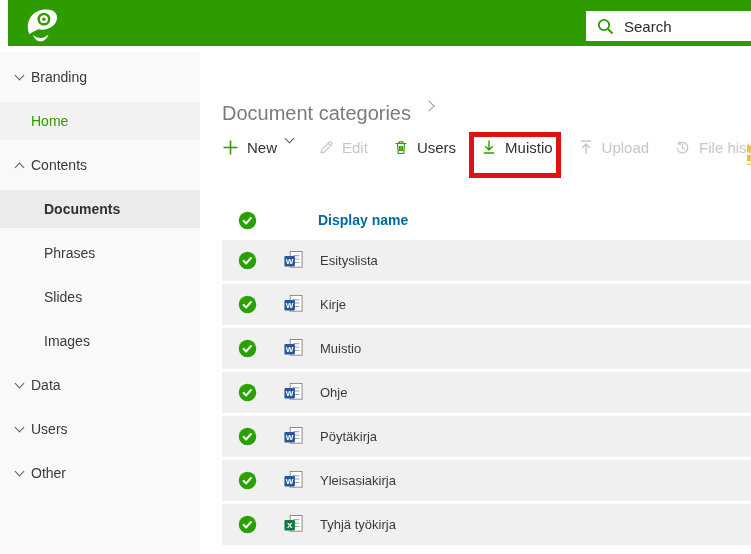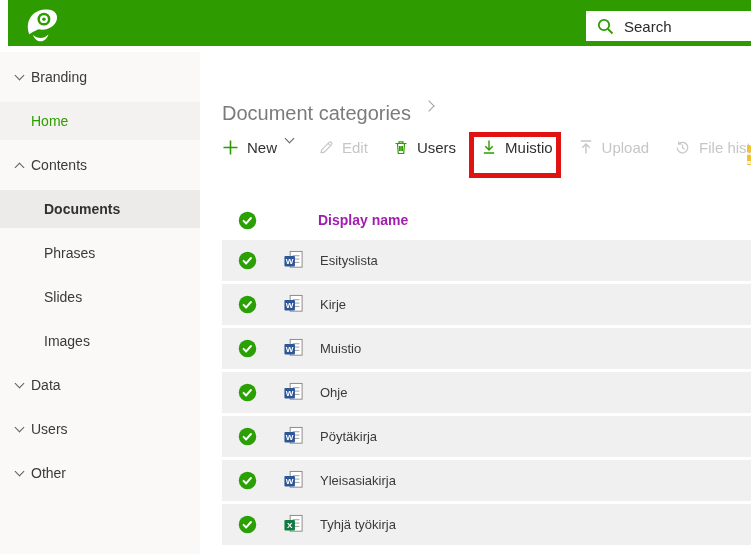--- a/index.html
+++ b/index.html
@@ -66,21 +66,21 @@
     position:absolute; left:-12px; right:-8px; top:-7px; bottom:-6px;
     border:5px solid #E01212; pointer-events:none;
   }
   .cutoff-icon {
     position:absolute; right:0; top:146px; width:4px; height:19px;
     background:repeating-linear-gradient(#F2C230 0 6px, rgba(242,194,48,.25) 6px 9px);
   }
   
   .doc-table { position:absolute; left:222px; top:200px; width:529px; }
   .thead { height:40px; display:flex; align-items:center; background:#fff; }
-  .thead .col-title { margin-left:61px; font-size:14px; font-weight:600; color:#a21caf; }
+  .thead .col-title { margin-left:61px; font-size:14px; font-weight:600; color:#0369a1; }
   .trow {
     height:41px; margin-bottom:3px; background:#F1F0F0;
     display:flex; align-items:center; cursor:pointer;
   }
   .check-cell { margin-left:16px; width:19px; height:19px; flex:0 0 auto; }
   .ficon { margin-left:26px; width:21px; height:21px; flex:0 0 auto; }
   .ficon .badge { fill:#2B579A; }
   .ficon.excel .badge { fill:#107C41; }
   .fname { margin-left:16px; font-size:13px; color:#3B3A39; }
   svg { display:block; }

